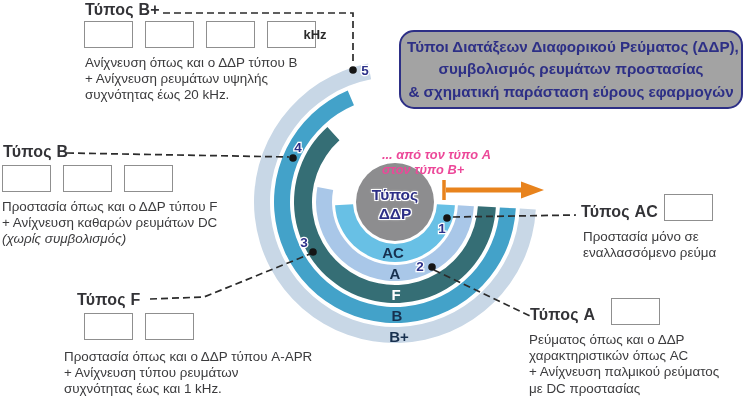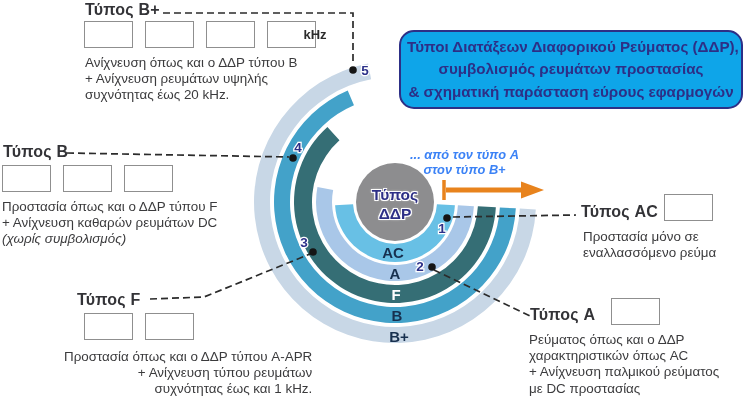--- a/index.html
+++ b/index.html
@@ -9,26 +9,26 @@
   svg.layer{position:absolute;left:0;top:0;}
   .callout-title{font-weight:bold;font-size:16px;color:#333337;letter-spacing:.2px;white-space:nowrap;}
   .callout-text{font-size:13.4px;color:#3b3b3d;line-height:16.2px;white-space:nowrap;}
   .callout-text .em{font-style:italic;}
   .iconrow{display:flex;gap:12px;}
   .iconbox{width:46px;height:27px;box-sizing:border-box;border:1.7px solid #8f8f8f;background:#fff;
            display:flex;align-items:center;justify-content:center;padding-left:47px;}
   .iconbox.khz{font-weight:bold;font-size:13px;color:#2b2b2b;}
   .iconbox svg{display:block;}
   .titlebox{box-sizing:border-box;width:344px;border:2.6px solid #2d2f86;border-radius:15px;
-            background:#0ea5e9;text-align:center;padding:4px 6px;}
+            background:#a3a3a3;text-align:center;padding:4px 6px;}
   .titlebox div{font-weight:bold;font-size:15.2px;color:#2d2f86;line-height:22.4px;white-space:nowrap;}
   .hub-label{width:84px;text-align:center;font-weight:bold;font-size:15.5px;color:#2d2f86;line-height:19px;
              text-shadow:-1px -1px 0 #fff,1px -1px 0 #fff,-1px 1px 0 #fff,1px 1px 0 #fff,0 0 3px #fff;}
-  .arrow-caption{width:165px;text-align:center;font-weight:bold;font-style:italic;font-size:12.8px;
-                 color:#3b82f6;line-height:14.6px;}
+  .arrow-caption{width:165px;text-align:left;font-weight:bold;font-style:italic;font-size:12.8px;
+                 color:#ec4899;line-height:14.6px;}
 </style>
 </head>
 <body>
 
 <div class="canvas">
 
   <svg class="layer" width="750" height="404" viewBox="0 0 750 404">
     <g id="rings-layer">
         <path d="M454.9177720852744,205.14015737457663 A60,60 0 0 1 335.0822279147256,205.14015737457663 L353.0575595403079,204.19811016220365 A42,42 0 0 0 436.9424404596921,204.19811016220365 Z" fill="#68c0e5"></path>
         <text x="393" y="258" text-anchor="middle" fill="#17304f" style="font:bold 15px &quot;Liberation Sans&quot;,&quot;DejaVu Sans&quot;,sans-serif;">AC</text>
@@ -146,21 +146,21 @@
       <path d="M3,15 C7,2 13,2 17,10 C18.5,13 21.5,13 23,10 C27,2 33,2 37,15"></path>
       <path d="M8,20 C10.5,13.5 13.5,13.5 16,20 M24,20 C26.5,13.5 29.5,13.5 32,20"></path>
         </svg>
       </div>
       <div class="iconbox">
         <svg width="40" height="22" viewBox="0 0 40 22" fill="none" stroke="#2d2d2f" stroke-linecap="round" stroke-linejoin="round" stroke-width="1.5">
       <polyline points="4,12 6,4 8,18 10,3 12,19 14,2 16,20 18,2 20,20 22,2 24,19 26,3 28,17 30,6 32,12"></polyline>
         </svg>
       </div>
     </div>
-  <div class="abs callout-text" style="left:64px;top:349px;text-align:right;">
+  <div class="abs callout-text" style="left:64px;top:349px;">
     <div>Προστασία όπως και ο ΔΔΡ τύπου A-APR</div>
     <div>+ Ανίχνευση τύπου ρευμάτων</div>
     <div>συχνότητας έως και 1 kHz.</div>
   </div>
 
   <div class="abs callout-title" style="left:581px;top:203px;">Τύπος AC</div>
   <div class="abs iconrow" style="left:664px;top:194px;">
       <div class="iconbox">
         <svg width="40" height="22" viewBox="0 0 40 22" fill="none" stroke="#2d2d2f" stroke-linecap="round" stroke-linejoin="round" stroke-width="1.8">
       <path d="M4,11 C8,1 14,1 20,11 C26,21 32,21 36,11"></path>

